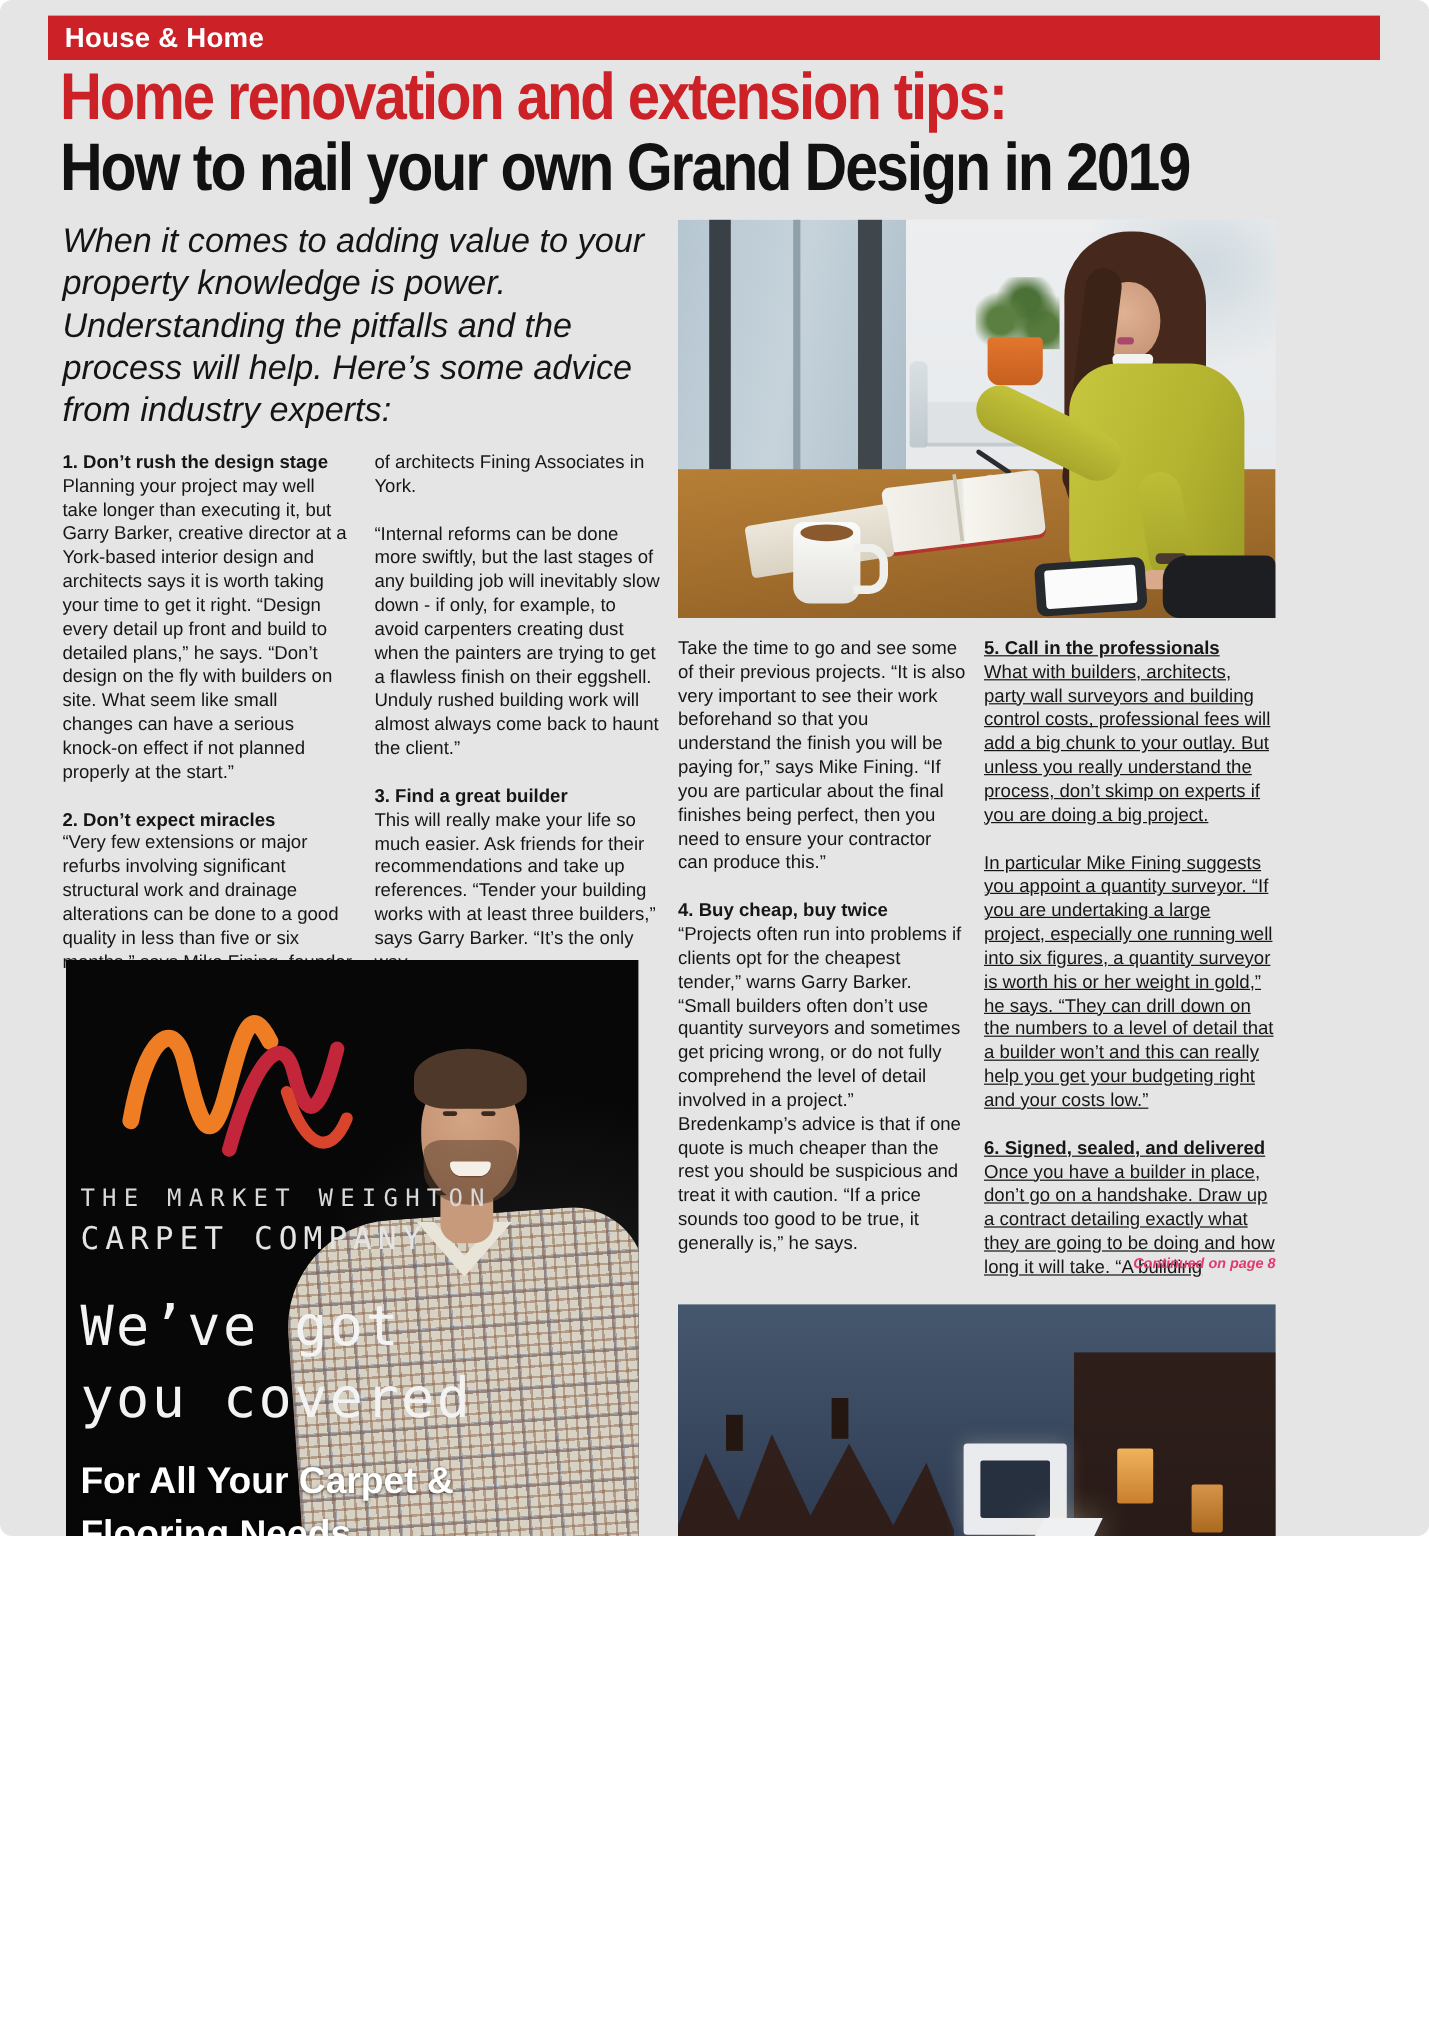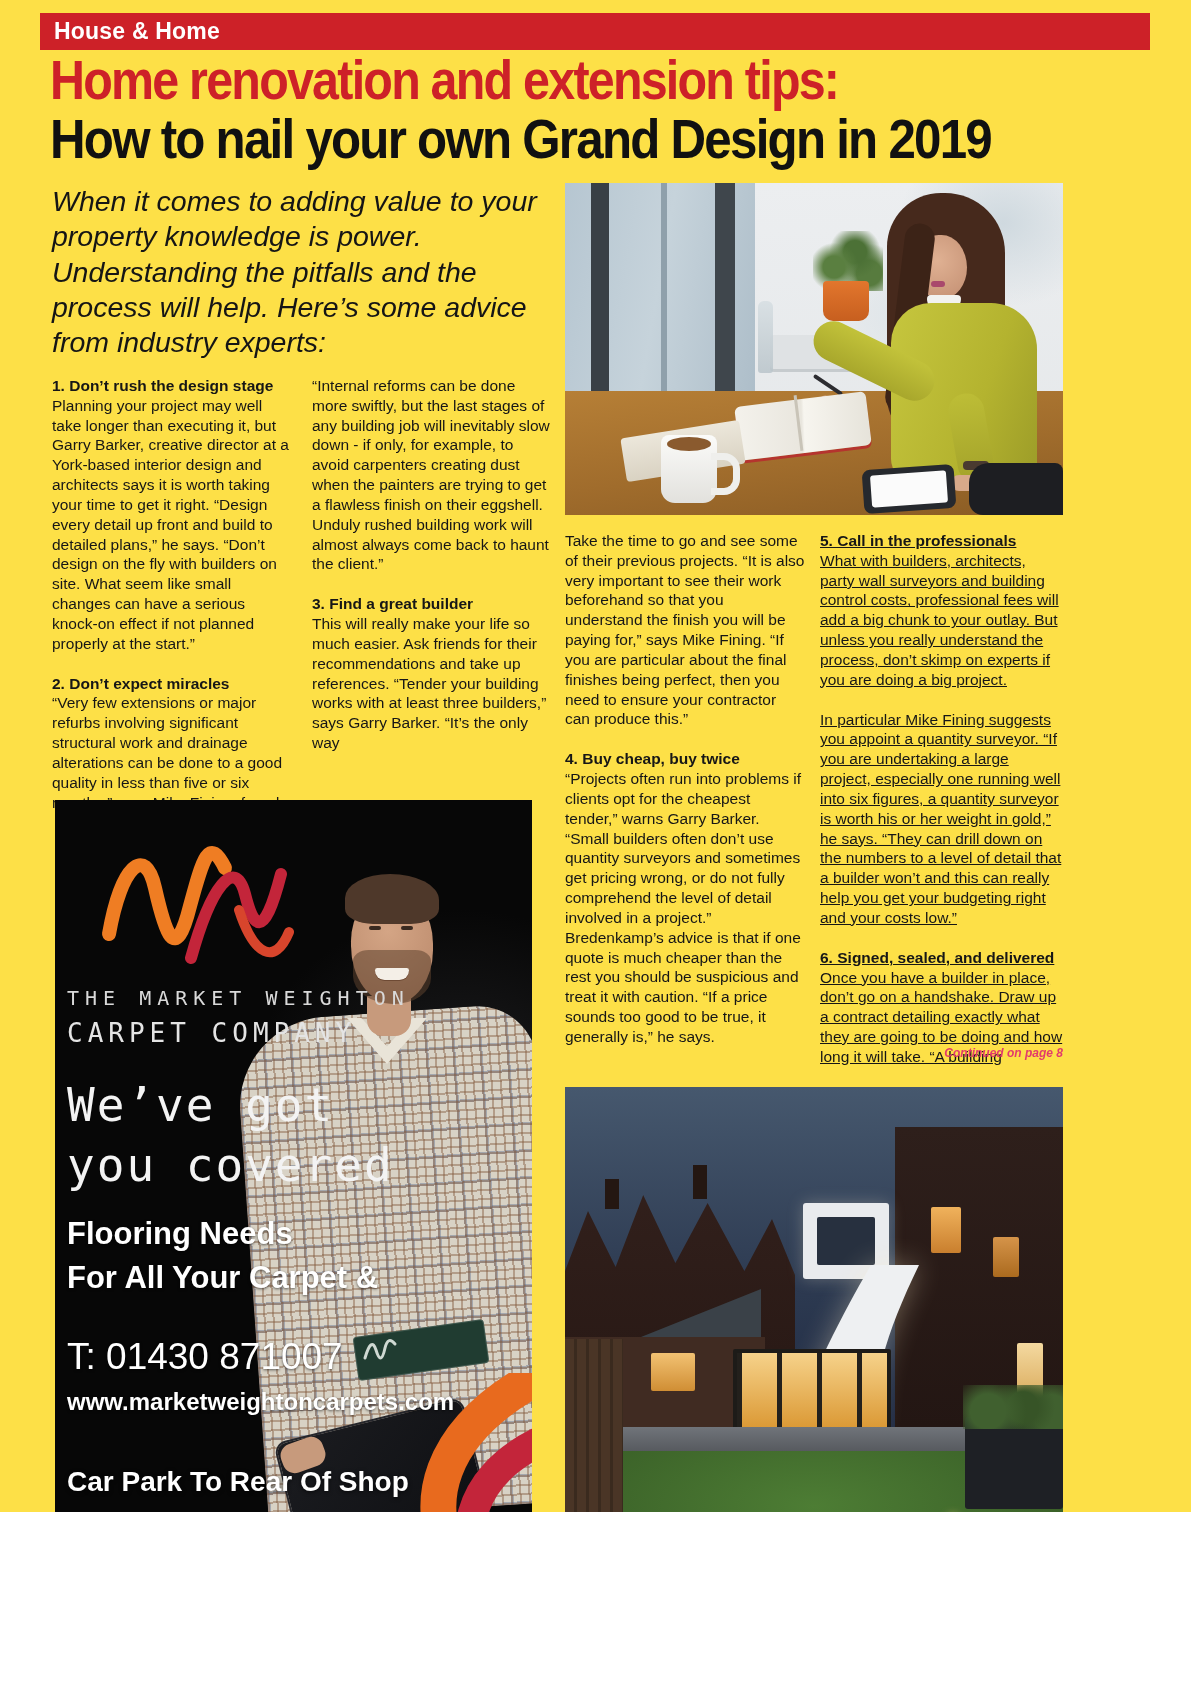--- a/index.html
+++ b/index.html
@@ -1,17 +1,17 @@
 <!DOCTYPE html>
 <html><head>
 <meta charset="utf-8">
 <style>
   html,body{margin:0;padding:0;background:#ffffff;}
-  .page{position:relative;width:1191px;height:1512px;background:#fde047;overflow:hidden;
-        font-family:"Liberation Sans",sans-serif;color:#1b1b1b;}
+  .page{position:relative;width:1191px;height:1280px;background:#e5e5e5;overflow:hidden;
+        font-family:"Liberation Sans",sans-serif;color:#1b1b1b;border-radius:10px;}
   
   .tagbar{position:absolute;left:40px;top:13px;width:1110px;height:37px;background:#cd2128;}
   .tagbar span{position:absolute;left:14px;top:5px;color:#fff;font-weight:bold;font-size:23px;letter-spacing:.2px;}
   .headline{position:absolute;left:50px;font-weight:800;letter-spacing:-2px;white-space:nowrap;
             transform:scaleX(.88);transform-origin:left top;}
   .headline.red{top:48px;font-size:55px;color:#cd2128;}
   .headline.black{top:106px;font-size:56px;color:#111;}
   .intro{position:absolute;left:52px;top:184px;width:508px;font-style:italic;font-size:28.5px;line-height:1.24;color:#151515;}
   
   .col{position:absolute;font-size:15.5px;line-height:1.28;color:#161616;}
@@ -107,20 +107,21 @@
       <div class="sec-h">1. Don’t rush the design stage</div>
       <div class="sec-p">Planning your project may well take longer than executing it, but Garry Barker, creative director at a York-based interior design and architects says it is worth taking your time to get it right. “Design every detail up front and build to detailed plans,”  he says. “Don’t design on the fly with builders on site. What seem like small changes can have a serious knock-on effect if not planned properly at the start.”</div>
     </div>
     <div class="sec">
       <div class="sec-h">2. Don’t expect miracles</div>
       <div class="sec-p">“Very few extensions or major refurbs involving significant structural work and drainage alterations can be done to a good quality in less than five or six months,” says Mike Fining, founder</div>
     </div>
   </div>
 
   <div class="col c2">
+    <div class="para">of architects Fining Associates in York.</div>
     <div class="para">“Internal reforms can be done more swiftly, but the last stages of any building job will inevitably slow down - if only, for example, to avoid carpenters creating dust when the painters are trying to get a flawless finish on their eggshell. Unduly rushed building work will almost always come back to haunt the client.”</div>
     <div class="sec">
       <div class="sec-h">3. Find a great builder</div>
       <div class="sec-p">This will really make your life so much easier. Ask friends for their recommendations and take up references. “Tender your building works with at least three builders,” says Garry Barker. “It’s the only way</div>
     </div>
   </div>
 
   <div class="col c3">
     <div class="para">Take the time to go and see some of their previous projects. “It is also very important to see their work beforehand so that you understand the finish you will be paying for,” says Mike Fining. “If you are particular about the final finishes being perfect, then you need to ensure your contractor can produce this.”</div>
     <div class="sec">
@@ -173,22 +174,22 @@
     <svg class="abs" style="left:36px;top:14px;" width="220" height="168" viewBox="0 0 220 168">
       <path d="M18,120 C30,52 54,30 64,74 C74,118 84,152 99,92 C112,44 118,22 134,54" fill="none" stroke="#ef7d23" stroke-width="14" stroke-linecap="round"></path>
       <path d="M100,144 C120,72 144,42 154,80 C162,112 172,130 190,60" fill="none" stroke="#c3253a" stroke-width="12" stroke-linecap="round"></path>
       <path d="M148,96 C163,142 184,152 198,118" fill="none" stroke="#d8452c" stroke-width="10" stroke-linecap="round"></path>
     </svg>
     <div class="brand1">THE MARKET WEIGHTON</div>
     <div class="brand2">CARPET COMPANY</div>
     <div class="tag1">We’ve got</div>
     <div class="tag2">you covered</div>
     <div class="offer">
+      <div>For All Your Carpet &amp;</div>
       <div>Flooring Needs</div>
-      <div>For All Your Carpet &amp;</div>
     </div>
     <div class="phone">T: 01430 871007</div>
     <div class="web">www.marketweightoncarpets.com</div>
     <div class="addr">
       <div>Car Park To Rear Of Shop</div>
       <div>6 Southgate</div>
       <div>Market Weighton,</div>
       <div>YO42 3AG</div>
     </div>
   </div>

